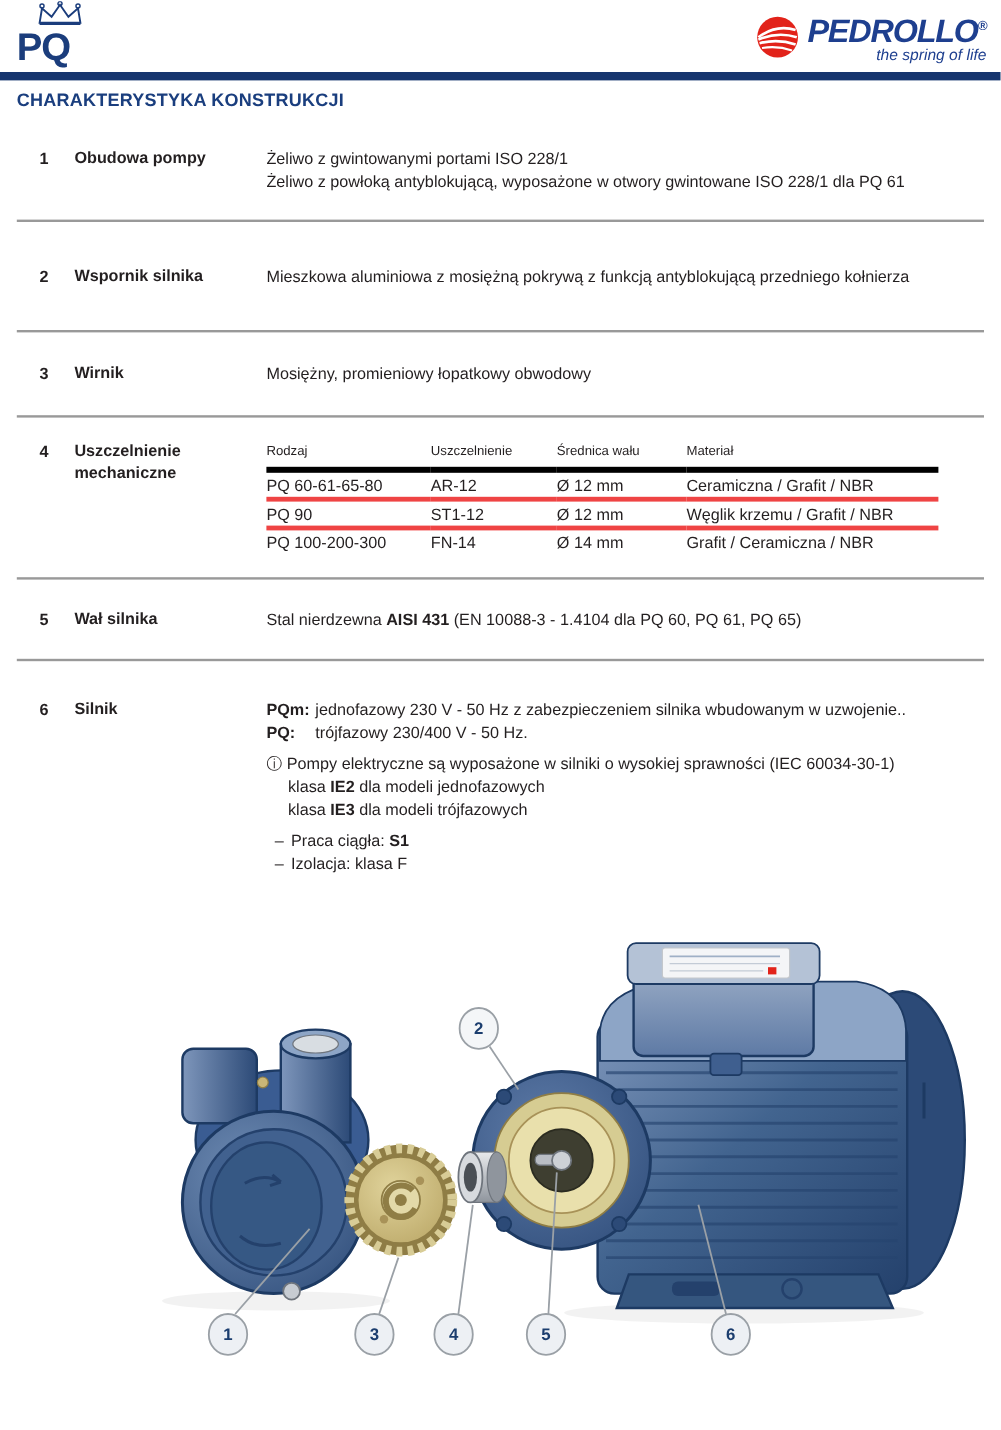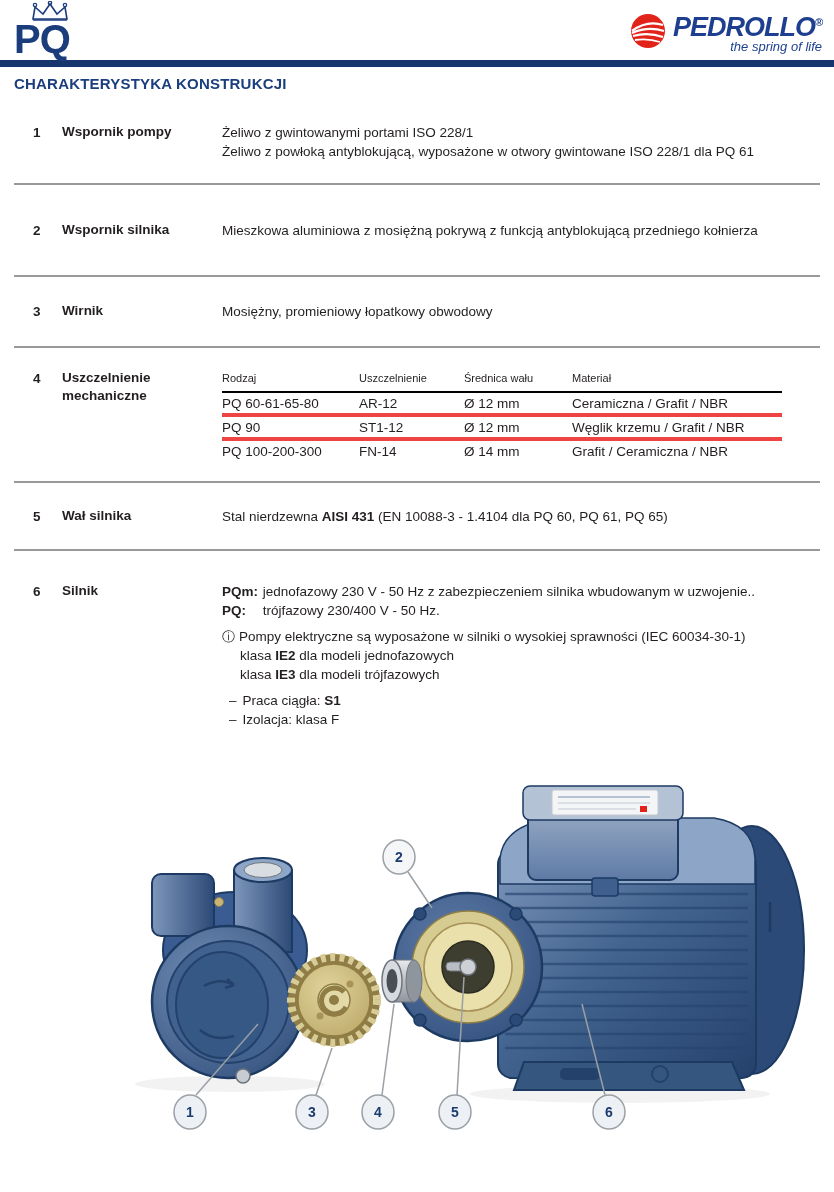--- a/index.html
+++ b/index.html
@@ -3,21 +3,21 @@
 <meta charset="utf-8">
 <style>
   html,body{margin:0;padding:0;background:#fff;}
   body{width:834px;height:1192px;font-family:"Liberation Sans",sans-serif;color:#231f20;-webkit-font-smoothing:antialiased;}
   .page{width:834px;height:1192px;overflow:hidden;background:#fff;}
 
   
   .header{position:relative;height:60px;}
   .logo-left{position:absolute;left:14px;top:1px;text-align:center;width:72px;}
   .crown{display:block;margin:0 auto;}
-  .pq-code{font-size:40px;font-weight:bold;color:#1b3d7c;line-height:36px;letter-spacing:-1px;text-align:left;}
+  .pq-code{font-size:32px;font-weight:bold;color:#1b3d7c;line-height:36px;letter-spacing:-1px;text-align:left;}
   .logo-right{position:absolute;right:12px;top:8px;display:flex;align-items:center;}
   .brand-col{margin-left:6px;text-align:right;}
   .brand-name{font-size:27px;font-weight:bold;font-style:italic;color:#1e3f8f;letter-spacing:-1px;line-height:28px;}
   .brand-reg{font-size:11px;vertical-align:super;font-weight:bold;}
   .brand-tagline{font-size:13px;font-style:italic;color:#1e3f8f;margin-top:-2px;}
   .navy-bar{height:7px;background:#16356e;width:834px;}
 
   
   .title{height:33px;box-sizing:border-box;padding:8px 0 0 14px;font-size:15px;font-weight:bold;color:#1a3e7e;letter-spacing:0.2px;}
 
@@ -28,21 +28,21 @@
   .num{width:29px;font-weight:bold;font-size:13.5px;line-height:19px;flex:none;}
   .label{width:160px;font-weight:bold;font-size:13.5px;line-height:18px;flex:none;}
   .desc{flex:1;font-size:13.5px;line-height:19px;}
   .desc div{white-space:nowrap;}
   .r1{min-height:85px;} .r2{min-height:92px;} .r3{min-height:71px;}
   .r4{min-height:135px;} .r5{min-height:68px;} .r6{min-height:209px;}
   .b{font-weight:bold;}
 
   
   table.spec{border-collapse:collapse;width:560px;font-size:13.5px;table-layout:fixed;}
-  table.spec th{font-size:11px;font-weight:normal;text-align:left;padding:0 0 3px 0;border-bottom:2px solid #000000;color:#231f20;}
+  table.spec th{font-size:11px;font-weight:normal;text-align:left;padding:0 0 3px 0;border-bottom:5px solid #000000;color:#231f20;}
   table.spec td{padding:2px 0 1px 0;border-bottom:4px solid #ef4444;line-height:17px;white-space:nowrap;}
   table.spec tr.lastrow td{border-bottom:none;}
   table.spec td.seal{font-weight:normal;}
 
   
   .motor-line{white-space:nowrap;line-height:19px;}
   .motor-label{display:inline-block;min-width:37px;font-weight:bold;}
   .note-block{margin-top:7px;}
   .note-line{white-space:nowrap;line-height:19px;}
   .note-icon{margin-right:4px;font-size:13px;}
@@ -85,21 +85,21 @@
       </div>
     </div>
   </div>
   <div class="navy-bar"></div>
 
   <div class="title">CHARAKTERYSTYKA KONSTRUKCJI</div>
 
   <div class="row r1">
     <div class="row-inner">
       <div class="num">1</div>
-      <div class="label">Wspornik pompy</div>
+      <div class="label">Obudowa pompy</div>
       <div class="desc">
         <div>Żeliwo z gwintowanymi portami ISO 228/1</div>
         <div>Żeliwo z powłoką antyblokującą, wyposażone w otwory gwintowane ISO 228/1 dla PQ 61</div>
       </div>
     </div>
   </div>
 
   <div class="row r2">
     <div class="row-inner">
       <div class="num">2</div>

